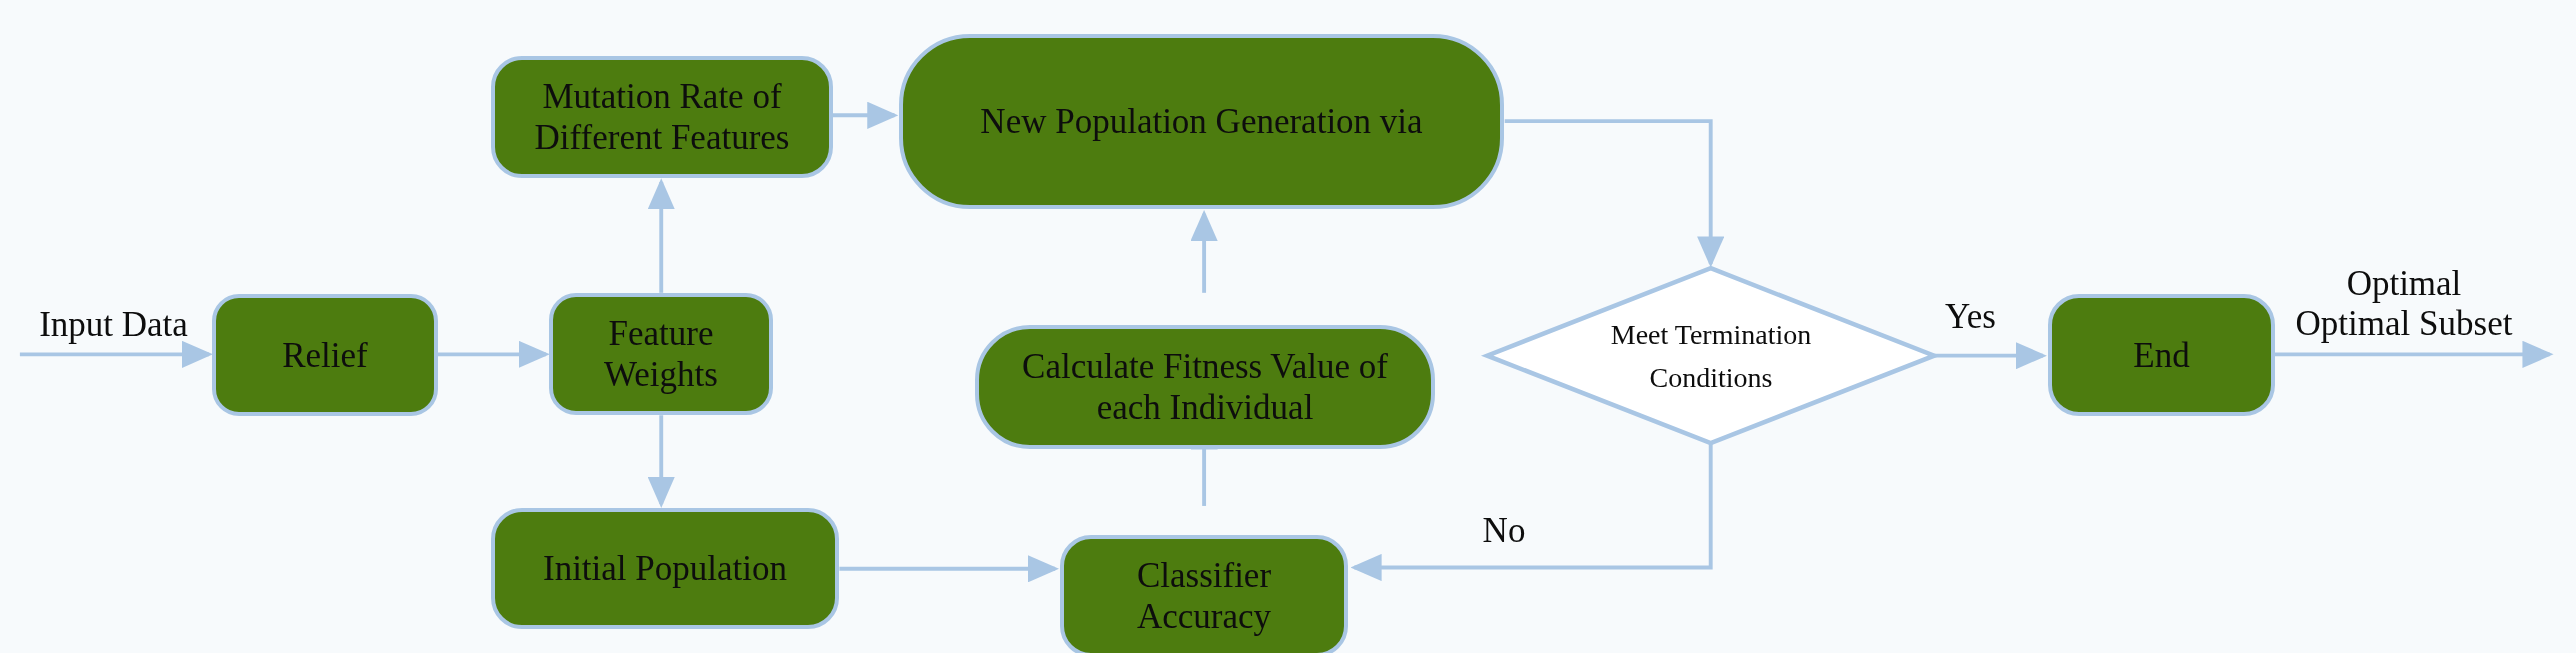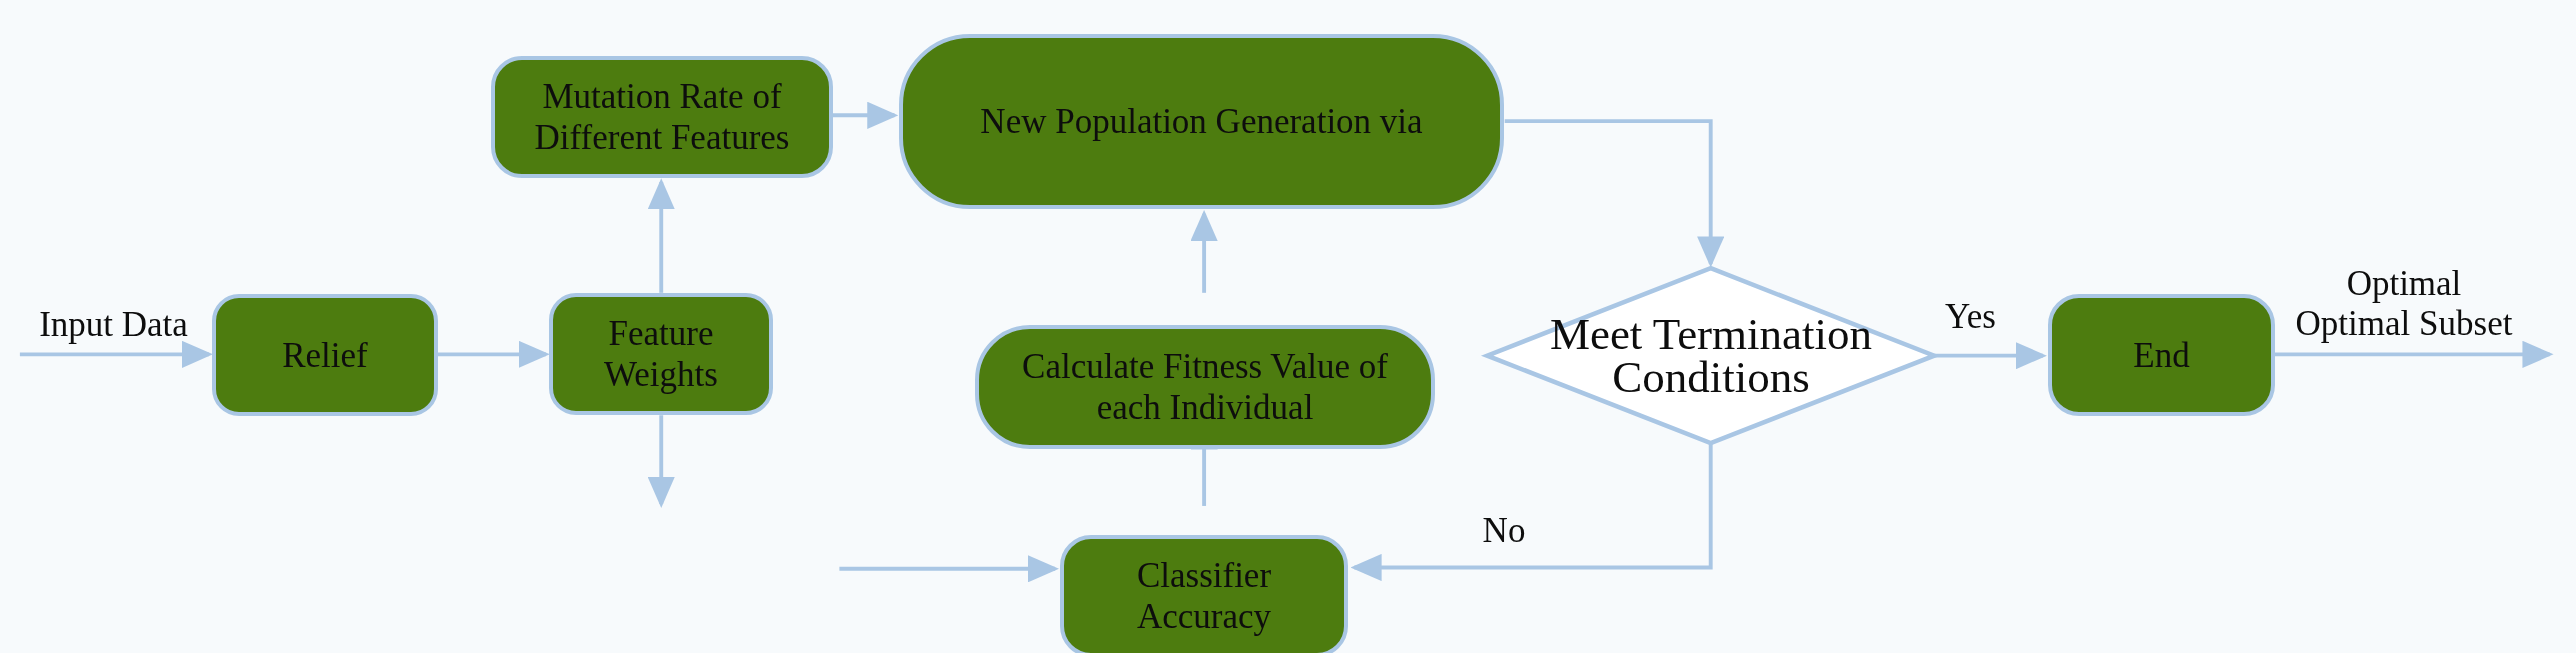--- a/index.html
+++ b/index.html
@@ -38,21 +38,21 @@
     align-items:center;justify-content:center;
     text-align:center;
     font-size:35px;line-height:40px;
     color:var(--ink);
   }
   .diamond-text{
     position:absolute;
     display:flex;flex-direction:column;
     align-items:center;justify-content:center;
     text-align:center;
-    font-size:45px;line-height:43px;
+    font-size:28px;line-height:43px;
     color:var(--ink);
   }
 </style>
 </head>
 <body>
 
 <div class="stage">
 
   <svg class="wires" viewBox="0 0 3975 1008" xmlns="http://www.w3.org/2000/svg">
     <defs>
@@ -88,20 +88,23 @@
 
   <div class="node" style="left:491px;top:56px;width:342px;height:122px;border-radius:31px;">
     <span>Mutation Rate of</span>
     <span>Different Features</span>
   </div>
 
   <div class="node" style="left:899px;top:34px;width:605px;height:175px;border-radius:71px;">
     <span>New Population Generation via</span>
   </div>
 
+  <div class="node" style="left:491px;top:508px;width:348px;height:121px;border-radius:31px;">
+    <span>Initial Population</span>
+  </div>
 
   <div class="node" style="left:1060px;top:535px;width:288px;height:122px;border-radius:31px;">
     <span>Classifier</span>
     <span>Accuracy</span>
   </div>
 
   <div class="node" style="left:975px;top:293px;width:460px;height:124px;border-radius:55px;margin-top:32px;">
     <span>Calculate Fitness Value of</span>
     <span>each Individual</span>
   </div>

